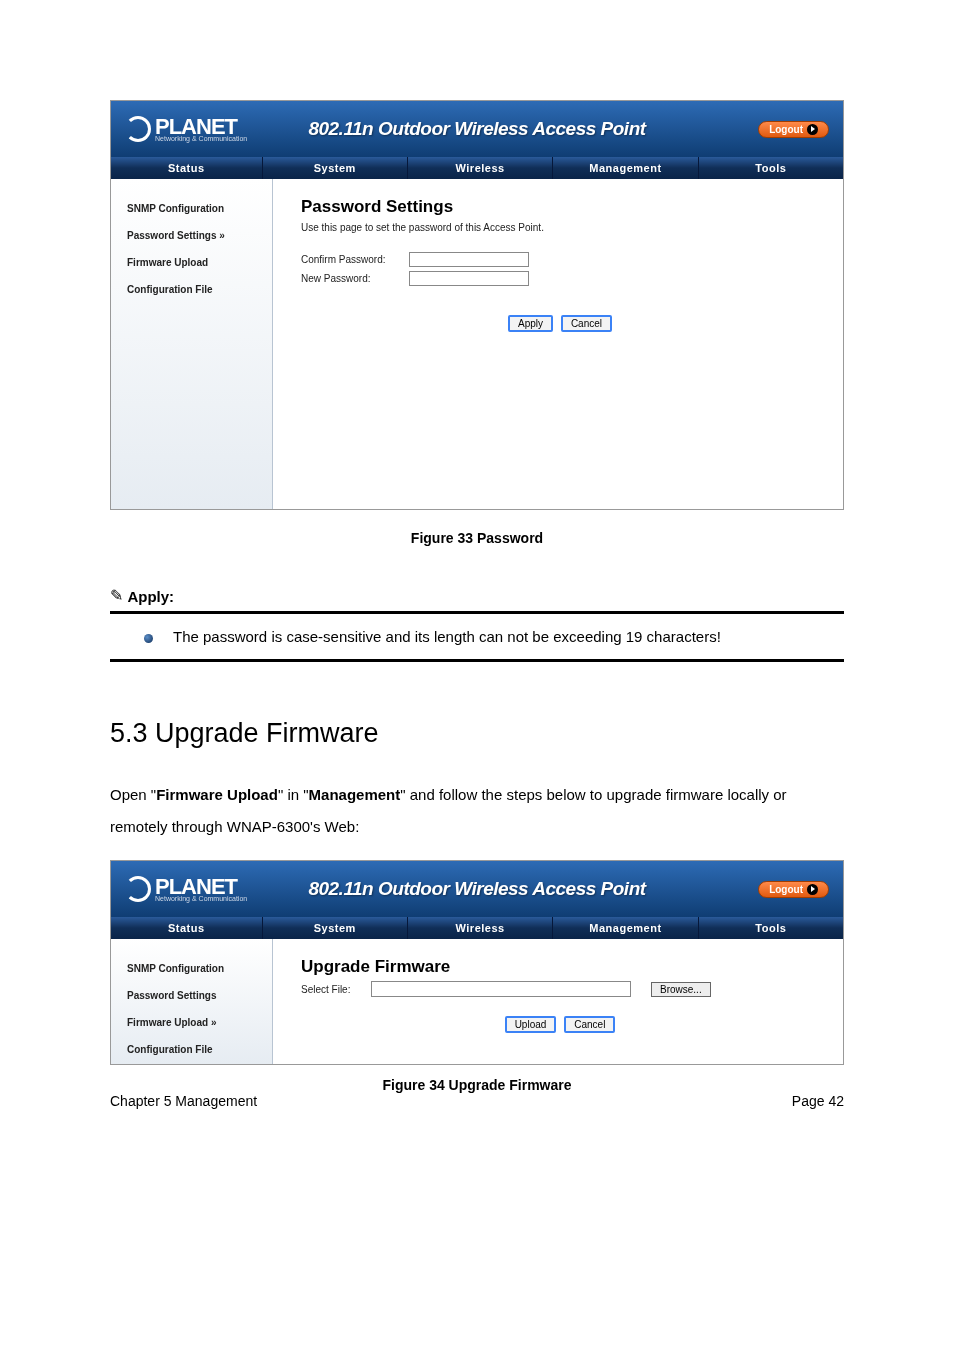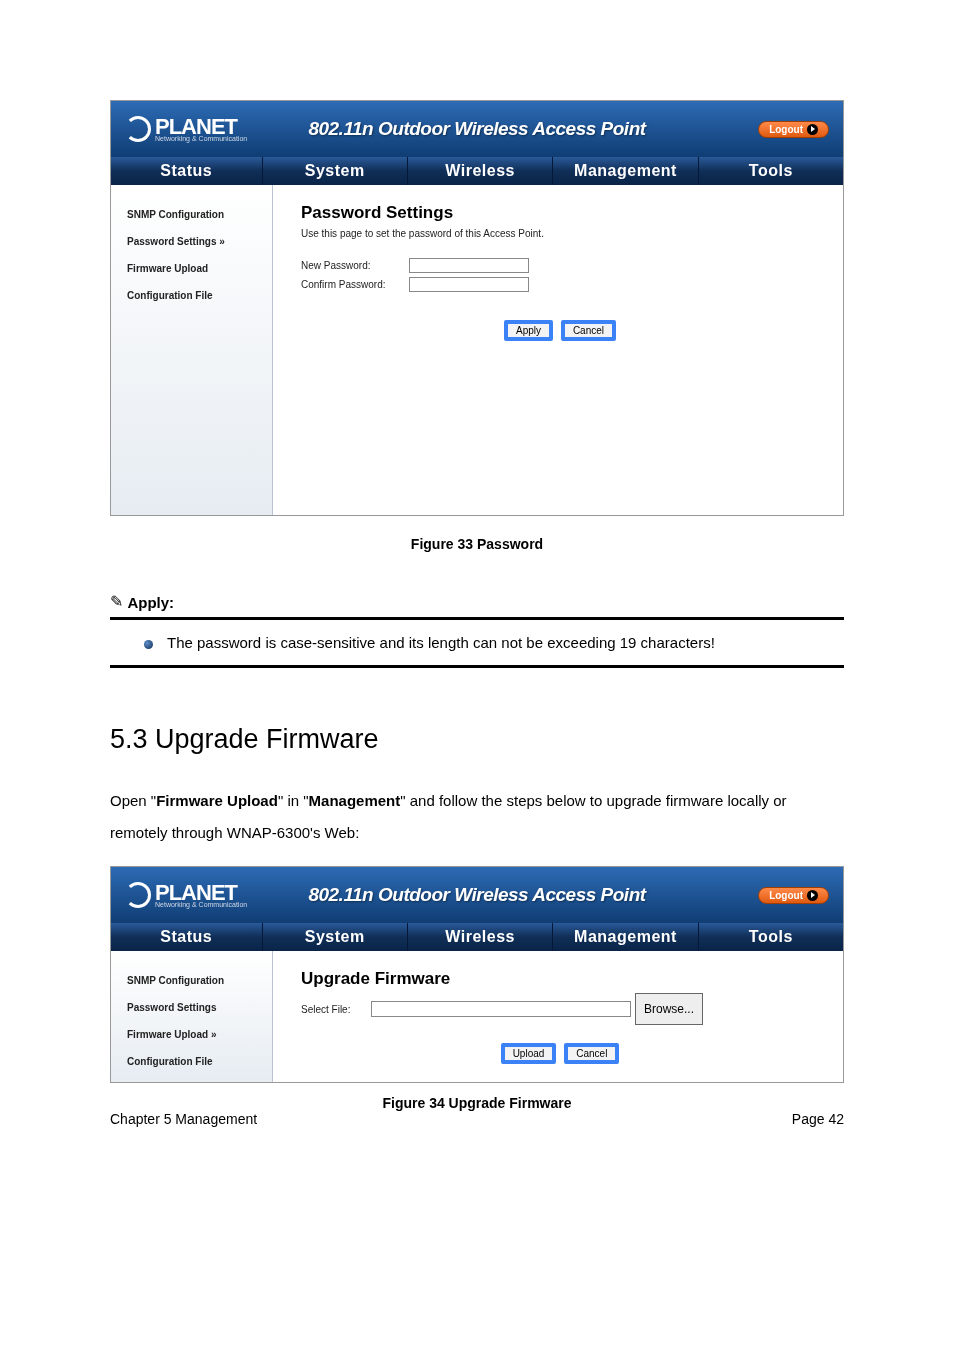--- a/index.html
+++ b/index.html
@@ -77,21 +77,21 @@
     margin-left:1px;
   }
   .ss-nav {
     display: flex;
     background: #0a2a55;
   }
   .ss-nav-item {
     flex: 1;
     text-align: center;
     color: #fff;
-    font-size: 16px;
+    font-size: 11px;
     font-weight: bold;
     padding: 5px 10px;
     background: linear-gradient(to bottom, #2a5a9a 0%, #102e57 50%, #0a2448 100%);
     border-right: 1px solid #06183a;
     letter-spacing: 0.5px;
   }
   .ss-nav-item:last-child { border-right: none; }
   .ss-nav-item.first { flex: 1.05; }
   .ss-body {
     display: flex;
@@ -139,33 +139,33 @@
     border: 1px solid #888;
     height: 15px; width: 120px;
     font-size: 10px;
   }
   .file-input {
     border: 1px solid #888;
     height: 16px; width: 260px;
     font-size: 10px;
   }
   .browse-btn {
-    font-size: 12px;
+    font-size: 10px;
     border: 1px solid #666;
     background: #eee;
-    padding: 8px 8px;
-    margin-left: 4px;
+    padding: 1px 8px;
+    margin-left: 20px;
   }
   .btn-row {
     text-align: center;
     margin-top: 28px;
   }
   .btn-row button {
     font-size: 10px;
-    border: 4px solid #3b82f6;
+    border: 2px solid #3b82f6;
     background: #f3f3f3;
     padding: 1px 8px;
     margin: 0 2px;
     border-radius: 2px;
     text-align: right;
   }
 
   .figure-caption {
     text-align: center;
     font-weight: bold;
@@ -177,21 +177,21 @@
     margin-bottom: 6px;
   }
   .pencil { font-size: 16px; }
   .note-label { font-weight: bold; font-size: 15px; }
   .note-box {
     border-top: 3px solid #000;
     border-bottom: 3px solid #000;
     padding: 14px 12px 14px 34px;
     margin-top: 0;
   }
-  .bullet-row { display: flex; gap: 14px; align-items: flex-start; font-size: 15px; }
+  .bullet-row { display: flex; gap: 20px; align-items: flex-start; font-size: 15px; }
   .round-bullet {
     width: 9px; height: 9px; border-radius: 50%;
     background: radial-gradient(circle at 35% 35%, #5b8fc9, #0d2b55);
     margin-top: 6px;
     flex-shrink: 0;
   }
   .section-heading {
     font-size: 27px;
     font-weight: normal;
     margin: 56px 0 30px 0;
@@ -236,25 +236,25 @@
     <div class="ss-sidebar">
       <div class="sb-item">SNMP Configuration</div>
       <div class="sb-item active">Password Settings</div>
       <div class="sb-item">Firmware Upload</div>
       <div class="sb-item">Configuration File</div>
     </div>
     <div class="ss-content">
       <div class="content-title">Password Settings</div>
       <div class="content-desc">Use this page to set the password of this Access Point.</div>
       <div class="form-row">
+        <span class="form-label">Confirm Password:</span>
+        <input class="form-input" type="password" style="">
+      </div>
+      <div class="form-row">
         <span class="form-label">New Password:</span>
-        <input class="form-input" type="password" style="">
-      </div>
-      <div class="form-row">
-        <span class="form-label">Confirm Password:</span>
         <input class="form-input" type="password" style="">
       </div>
       <div class="btn-row">
         <button>Apply</button>
         <button>Cancel</button>
       </div>
     </div>
   </div>
 </div>
 

